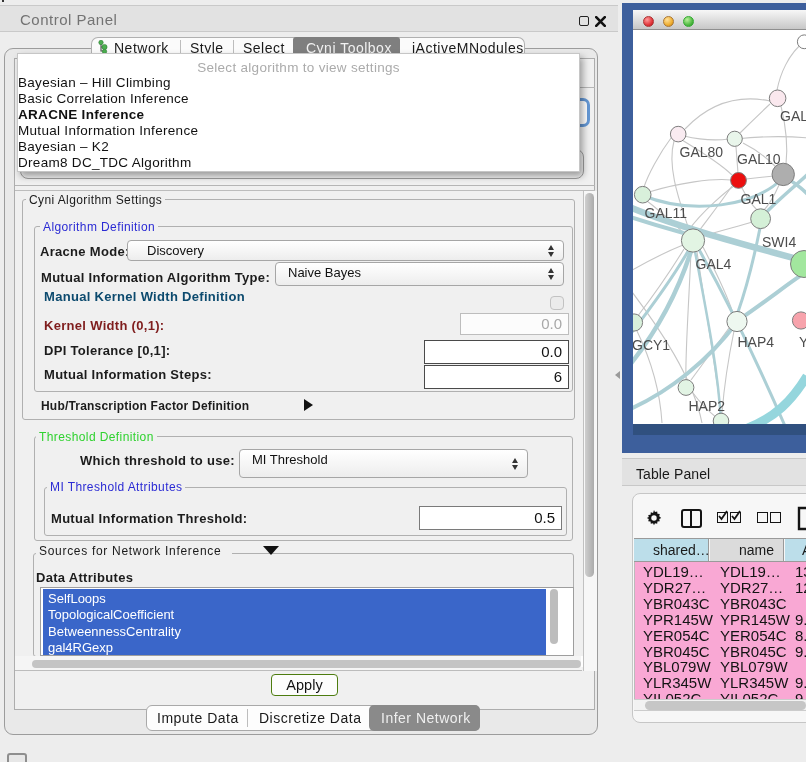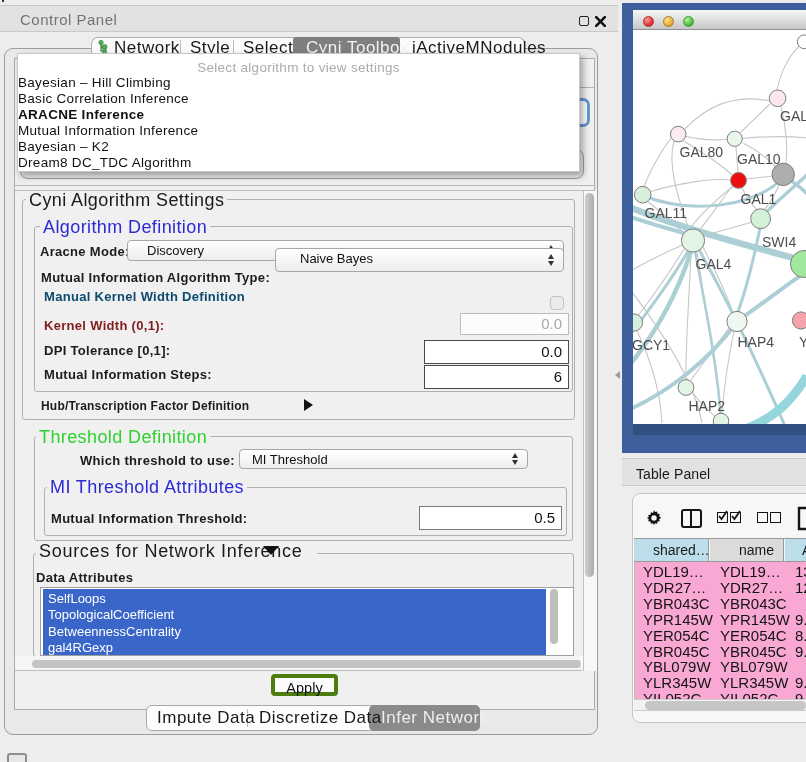--- a/index.html
+++ b/index.html
@@ -1,24 +1,24 @@
 <!DOCTYPE html>
 <html><head><meta charset="utf-8"><style>
 *{margin:0;padding:0;box-sizing:border-box}
 html,body{width:806px;height:762px;background:#ededed;font-family:"Liberation Sans",sans-serif;overflow:hidden;position:relative}
 .a{position:absolute}
 .fs{position:absolute;border:1px solid #b0b0b0;border-radius:3px}
-.leg{position:absolute;background:#f0f0f0;padding:0 3px;font-size:18px;letter-spacing:.4px;line-height:13px;white-space:nowrap;color:#1a1a1a}
+.leg{position:absolute;background:#f0f0f0;padding:0 3px;font-size:12px;letter-spacing:.4px;line-height:13px;white-space:nowrap;color:#1a1a1a}
 .lbl{position:absolute;font-size:13px;letter-spacing:.3px;font-weight:bold;color:#1c1c1c;white-space:nowrap;line-height:13px}
 .combo{position:absolute;background:linear-gradient(#ffffff,#ededed);border:1px solid #a6a6a6;border-radius:4px;font-size:13px;color:#111;line-height:20px;padding-left:9px}
 .arr{position:absolute;right:7px;top:50%;margin-top:-7px;width:9px;height:14px}
 .arr:before{content:"";position:absolute;left:1px;top:1px;border-left:3.5px solid transparent;border-right:3.5px solid transparent;border-bottom:5px solid #333}
 .arr:after{content:"";position:absolute;left:1px;bottom:1px;border-left:3.5px solid transparent;border-right:3.5px solid transparent;border-top:5px solid #333}
 .inp{position:absolute;background:#fff;text-align:right;font-size:13px;color:#111;padding-right:6px}
-.tabtxt{font-size:17px;letter-spacing:.5px;color:#1a1a1a;white-space:nowrap;position:absolute;line-height:16px}
+.tabtxt{font-size:14px;letter-spacing:.5px;color:#1a1a1a;white-space:nowrap;position:absolute;line-height:16px}
 .sep{position:absolute;width:1px;background:#bdbdbd}
 </style></head><body>
 
 <div class="a" style="left:0;top:5px;width:618px;height:27px;background:#e2e2e2;border-top:1px solid #c9c9c9;border-bottom:1px solid #c9c9c9"></div>
 <div class="a" style="left:2px;top:0;width:2px;height:2px;background:#333"></div>
 <div class="a" style="left:20px;top:11px;font-size:15px;letter-spacing:.5px;color:#737373">Control Panel</div>
 <div class="a" style="left:579px;top:16px;width:10px;height:10px;border:1.5px solid #222;border-radius:2px"></div>
 <svg class="a" style="left:595px;top:16px" width="11" height="11" viewBox="0 0 11 11">
     <path d="M1.2 1.2 L9.8 9.8 M9.8 1.2 L1.2 9.8" stroke="#111" stroke-width="2.6" stroke-linecap="round"></path>
   </svg>
@@ -56,36 +56,36 @@
 
 <div class="fs" style="left:22px;top:199px;width:553px;height:221px"></div>
 <div class="leg" style="left:26px;top:194px">Cyni Algorithm Settings</div>
 
 <div class="fs" style="left:34px;top:226px;width:539px;height:166px"></div>
 <div class="leg" style="left:40px;top:221px;color:#2b2bd4">Algorithm Definition</div>
 
 <div class="lbl" style="left:40px;top:245px">Aracne Mode:</div>
 <div class="combo" style="left:127px;top:240px;width:437px;height:21px;line-height:19px;padding-left:19px">Discovery<span class="arr"></span></div>
 <div class="lbl" style="left:41px;top:271px">Mutual Information Algorithm Type:</div>
-<div class="combo" style="left:275px;top:248px;width:289px;height:24px;line-height:19px;padding-left:24px">Naive Bayes<span class="arr"></span></div>
+<div class="combo" style="left:275px;top:262px;width:289px;height:24px;line-height:19px;padding-left:12px">Naive Bayes<span class="arr"></span></div>
 <div class="lbl" style="left:44px;top:290px;color:#0c4a6e">Manual Kernel Width Definition</div>
 <div class="a" style="left:550px;top:296px;width:14px;height:14px;background:#ebebeb;border:1px solid #c2c2c2;border-radius:4px"></div>
 <div class="lbl" style="left:44px;top:319px;color:#7f1d1d">Kernel Width (0,1):</div>
 <div class="inp" style="left:460px;top:313px;width:109px;height:22px;border:1px solid #bdbdbd;background:#fcfcfc;color:#a8a8a8;line-height:20px;font-size:15px">0.0</div>
 <div class="lbl" style="left:44px;top:344px">DPI Tolerance [0,1]:</div>
 <div class="inp" style="left:424px;top:340px;width:145px;height:24px;border:1.5px solid #4a4a4a;line-height:21px;font-size:15px">0.0</div>
 <div class="lbl" style="left:44px;top:368px">Mutual Information Steps:</div>
 <div class="inp" style="left:424px;top:365px;width:145px;height:24px;border:1.5px solid #4a4a4a;line-height:21px;font-size:15px">6</div>
 <div class="lbl" style="left:41px;top:400px;font-size:12px;letter-spacing:.2px">Hub/Transcription Factor Definition</div>
 <div class="a" style="left:304px;top:399px;width:0;height:0;border-top:6px solid transparent;border-bottom:6px solid transparent;border-left:9px solid #111"></div>
 
 <div class="fs" style="left:34px;top:436px;width:539px;height:105px"></div>
 <div class="leg" style="left:36px;top:431px;color:#2fd22f">Threshold Definition</div>
 <div class="lbl" style="left:80px;top:454px">Which threshold to use:</div>
-<div class="combo" style="left:239px;top:449px;width:289px;height:20px;line-height:20px;padding-left:12px">MI Threshold<span class="arr"></span></div>
+<div class="combo" style="left:239px;top:449px;width:289px;height:29px;line-height:20px;padding-left:12px">MI Threshold<span class="arr"></span></div>
 <div class="fs" style="left:44px;top:487px;width:523px;height:49px"></div>
 <div class="leg" style="left:47px;top:481px;color:#2b2bd4">MI Threshold Attributes</div>
 <div class="lbl" style="left:51px;top:512px">Mutual Information Threshold:</div>
 <div class="inp" style="left:419px;top:506px;width:143px;height:24px;border:1px solid #7a7a7a;line-height:22px;font-size:15px">0.5</div>
 
 <div class="fs" style="left:33px;top:553px;width:541px;height:104px"></div>
 <div class="leg" style="left:36px;top:545px;letter-spacing:.7px">Sources for Network Inference &nbsp;</div>
 <div class="a" style="left:263px;top:546px;width:0;height:0;border-left:8px solid transparent;border-right:8px solid transparent;border-top:9px solid #111"></div>
 <div class="lbl" style="left:36px;top:571px">Data Attributes</div>
 <div class="a" style="left:40px;top:587px;width:534px;height:69px;background:#fff;border:1px solid #9e9e9e"></div>
@@ -94,21 +94,21 @@
 <div class="a" style="left:550px;top:589px;width:8px;height:55px;background:#bdbdbd;border-radius:4px"></div>
 
 <div class="a" style="left:15px;top:656px;width:567px;height:15px;background:#f5f5f5"></div>
 <div class="a" style="left:581px;top:656px;width:15px;height:11px;background:#fff"></div>
 <div class="a" style="left:32px;top:660px;width:549px;height:8px;background:#c4c4c4;border-radius:4px"></div>
 
 <div class="a" style="left:583px;top:191px;width:14px;height:480px;background:#f7f7f7;border-left:1px solid #c1c1c1"></div>
 <div class="a" style="left:585px;top:193px;width:9px;height:384px;background:linear-gradient(to right,#cfcfcf,#ababab);border-radius:5px"></div>
 
 <div class="a" style="left:15px;top:670px;width:567px;height:1px;background:#bcbcbc"></div>
-<div class="a" style="left:271px;top:674px;width:67px;height:22px;background:#fcfcfc;border:4px solid #4d7c0f;border-radius:4px;text-align:center;font-size:14.5px;line-height:20px;color:#111">Apply</div>
+<div class="a" style="left:271px;top:674px;width:67px;height:22px;background:#fcfcfc;border:1px solid #4d7c0f;border-radius:4px;text-align:center;font-size:14.5px;line-height:20px;color:#111">Apply</div>
 
 <div class="a" style="left:146px;top:705px;width:334px;height:26px;background:#fdfdfd;border:1px solid #a9a9a9;border-radius:6px"></div>
 <div class="a" style="left:369px;top:705px;width:111px;height:26px;background:#8a8a8a;border-radius:5px"></div>
 <div class="sep" style="left:247px;top:709px;height:18px"></div>
 <div class="tabtxt" style="left:157px;top:710px;font-weight:bold;font-weight:normal">Impute Data</div>
 <div class="tabtxt" style="left:259px;top:710px">Discretize Data</div>
 <div class="tabtxt" style="left:381px;top:710px;color:#efefef">Infer Network</div>
 
 <div class="a" style="left:7px;top:753px;width:20px;height:12px;border:2px solid #8e8e8e;border-radius:3px;background:#e7e7e7"></div>
 

